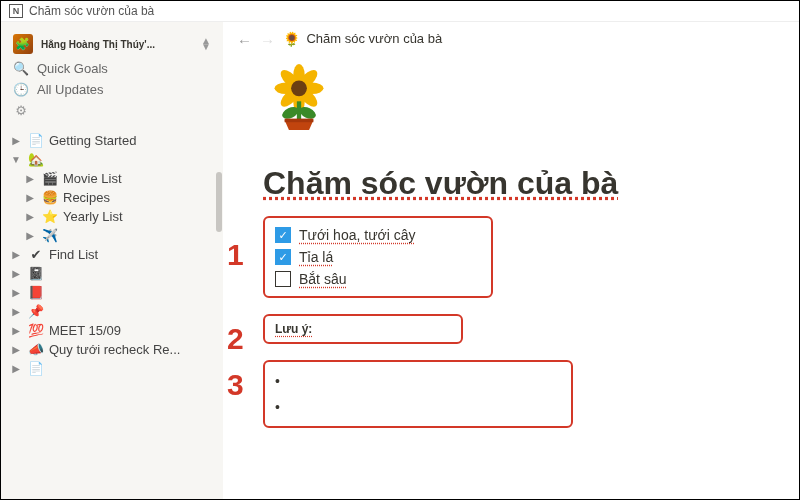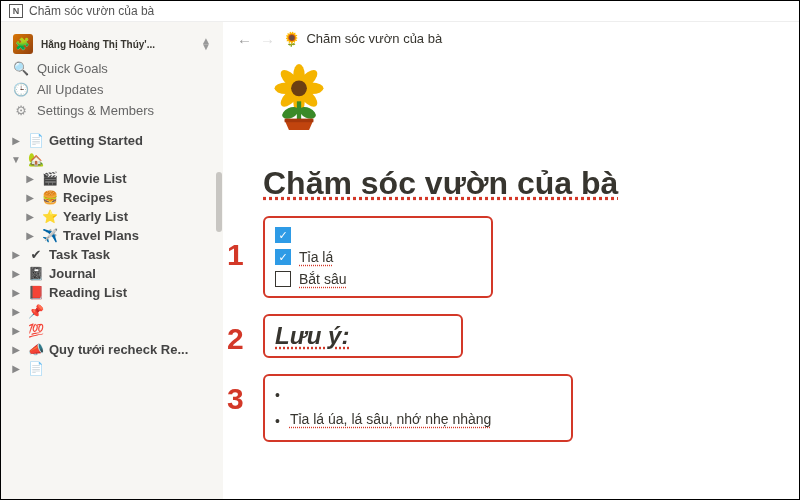--- a/index.html
+++ b/index.html
@@ -13,38 +13,38 @@
 .ws-row { display: flex; align-items: center; gap: 8px; padding: 4px 8px; cursor: pointer; }
 .ws-icon { width: 20px; height: 20px; background: linear-gradient(135deg,#d97706,#92400e); border-radius: 3px; display: flex; align-items: center; justify-content: center; font-size: 12px; }
 .ws-name { font-weight: 600; font-size: 10px; flex: 1; white-space: nowrap; overflow: hidden; text-overflow: ellipsis; }
 .ws-chevrons { color: #999; font-size: 10px; line-height: 6px; }
 .nav-item { display: flex; align-items: center; gap: 8px; padding: 3px 8px; color: #666; cursor: pointer; font-size: 13px; }
 .nav-item .ic { width: 16px; text-align: center; color: #999; }
 .nav-section { margin-top: 10px; }
 .tree-item { display: flex; align-items: center; gap: 4px; padding: 2px 4px; cursor: pointer; font-size: 13px; color: #444; white-space: nowrap; overflow: hidden; }
 .tree-arrow { width: 14px; text-align: center; color: #888; font-size: 10px; }
 .tree-icon { width: 18px; text-align: center; font-size: 13px; }
-.tree-label { flex: 1; overflow: hidden; text-overflow: ellipsis; font-weight: bold; }
+.tree-label { flex: 1; overflow: hidden; text-overflow: ellipsis; }
 .indent-1 { padding-left: 18px; }
 .main { flex: 1; display: flex; flex-direction: column; overflow: hidden; }
 .topbar { display: flex; align-items: center; gap: 8px; padding: 8px 14px; }
 .nav-arrow { color: #999; cursor: pointer; font-size: 15px; }
 .crumb { display: flex; align-items: center; gap: 6px; font-size: 13px; color: #37352f; }
 .crumb-icon { font-size: 14px; }
 .content { flex: 1; padding: 0 40px 20px 40px; overflow-y: auto; position: relative; }
 .hero-icon { font-size: 60px; margin-top: 6px; margin-bottom: 18px; }
 .page-title { font-size: 32px; font-weight: 700; margin-bottom: 14px; }
 .spell { text-decoration: underline; text-decoration-color: #d33828; text-decoration-style: dotted; text-underline-offset: 3px; }
 .annot-box { border: 2px solid #d33828; border-radius: 6px; padding: 6px 10px; margin-bottom: 10px; position: relative; display: inline-block; min-width: 200px; }
 .annot-num { position: absolute; left: -38px; top: 6px; font-size: 30px; font-weight: 800; color: #d33828; }
 .annot-num.n1 { top: 20px; }
 .todo-row { display: flex; align-items: center; gap: 8px; padding: 3px 0; font-size: 14px; }
 .cb { width: 16px; height: 16px; border: 1.5px solid #37352f; display: flex; align-items: center; justify-content: center; cursor: pointer; }
 .cb.checked { background: #2e9be6; border-color: #2e9be6; color: #fff; font-size: 11px; }
-.heading2 { font-size: 24px; font-weight: 600; font-style: italic; }
+.heading2 { font-size: 12px; font-weight: 600; }
 .bullet-row { display: flex; gap: 10px; padding: 3px 0; font-size: 14px; }
 .bullet-dot { font-size: 14px; line-height: 20px; }
 svg.sunflower { width: 72px; height: 72px; }
 </style>
 </head>
 <body>
 
 <div class="app">
 
   <div class="titlebar">
@@ -64,21 +64,20 @@
       <div class="nav-item">
         <span class="ic">🔍</span>
         <span>Quick Goals</span>
       </div>
       <div class="nav-item">
         <span class="ic">🕒</span>
         <span>All Updates</span>
       </div>
       <div class="nav-item">
         <span class="ic">⚙</span>
-        <span>Settings &amp; Members</span>
       </div>
 
       <div class="nav-section" id="tree">
           <div class="tree-item">
             <span class="tree-arrow">▶</span>
             <span class="tree-icon">📄</span>
             <span class="tree-label">Getting Started</span>
           </div>
           <div class="tree-item">
             <span class="tree-arrow">▼</span>
@@ -95,44 +94,42 @@
             <span class="tree-label">Recipes</span>
           </div>
           <div class="tree-item indent-1">
             <span class="tree-arrow">▶</span>
             <span class="tree-icon">⭐</span>
             <span class="tree-label">Yearly List</span>
           </div>
           <div class="tree-item indent-1">
             <span class="tree-arrow">▶</span>
             <span class="tree-icon">✈️</span>
-            <span class="tree-label">Travel Plans</span>
           </div>
           <div class="tree-item">
             <span class="tree-arrow">▶</span>
             <span class="tree-icon">✔</span>
-            <span class="tree-label">Task Task</span>
+            <span class="tree-label">Find List</span>
           </div>
           <div class="tree-item">
             <span class="tree-arrow">▶</span>
             <span class="tree-icon">📓</span>
-            <span class="tree-label">Journal</span>
           </div>
           <div class="tree-item">
             <span class="tree-arrow">▶</span>
             <span class="tree-icon">📕</span>
-            <span class="tree-label">Reading List</span>
           </div>
           <div class="tree-item">
             <span class="tree-arrow">▶</span>
             <span class="tree-icon">📌</span>
           </div>
           <div class="tree-item">
             <span class="tree-arrow">▶</span>
             <span class="tree-icon">💯</span>
+            <span class="tree-label">MEET 15/09</span>
           </div>
           <div class="tree-item">
             <span class="tree-arrow">▶</span>
             <span class="tree-icon">📣</span>
             <span class="tree-label">Quy tưới recheck Re...</span>
           </div>
           <div class="tree-item">
             <span class="tree-arrow">▶</span>
             <span class="tree-icon">📄</span>
           </div>
@@ -175,20 +172,21 @@
           </svg>
         </div>
 
         <h1 class="page-title spell">Chăm sóc vườn của bà</h1>
 
         <div class="annot-box" style="display:block;max-width:230px">
           <span class="annot-num n1">1</span>
           <div id="todos">
               <div class="todo-row">
                 <span class="cb checked">✓</span>
+                <span class="spell">Tưới hoa, tưới cây</span>
               </div>
               <div class="todo-row">
                 <span class="cb checked">✓</span>
                 <span class="spell">Tỉa lá</span>
               </div>
               <div class="todo-row">
                 <span class="cb"></span>
                 <span class="spell">Bắt sâu</span>
               </div>
             </div>
@@ -204,21 +202,20 @@
         <div style="height:6px"></div>
 
         <div class="annot-box" style="display:block;max-width:310px">
           <span class="annot-num">3</span>
           <div id="bullets">
               <div class="bullet-row">
                 <span class="bullet-dot">•</span>
               </div>
               <div class="bullet-row">
                 <span class="bullet-dot">•</span>
-                <span class="spell">Tỉa lá úa, lá sâu, nhớ nhẹ nhàng</span>
               </div>
             </div>
         </div>
       </div>
     </div>
 
   </div>
 </div>
 
 </body></html>

